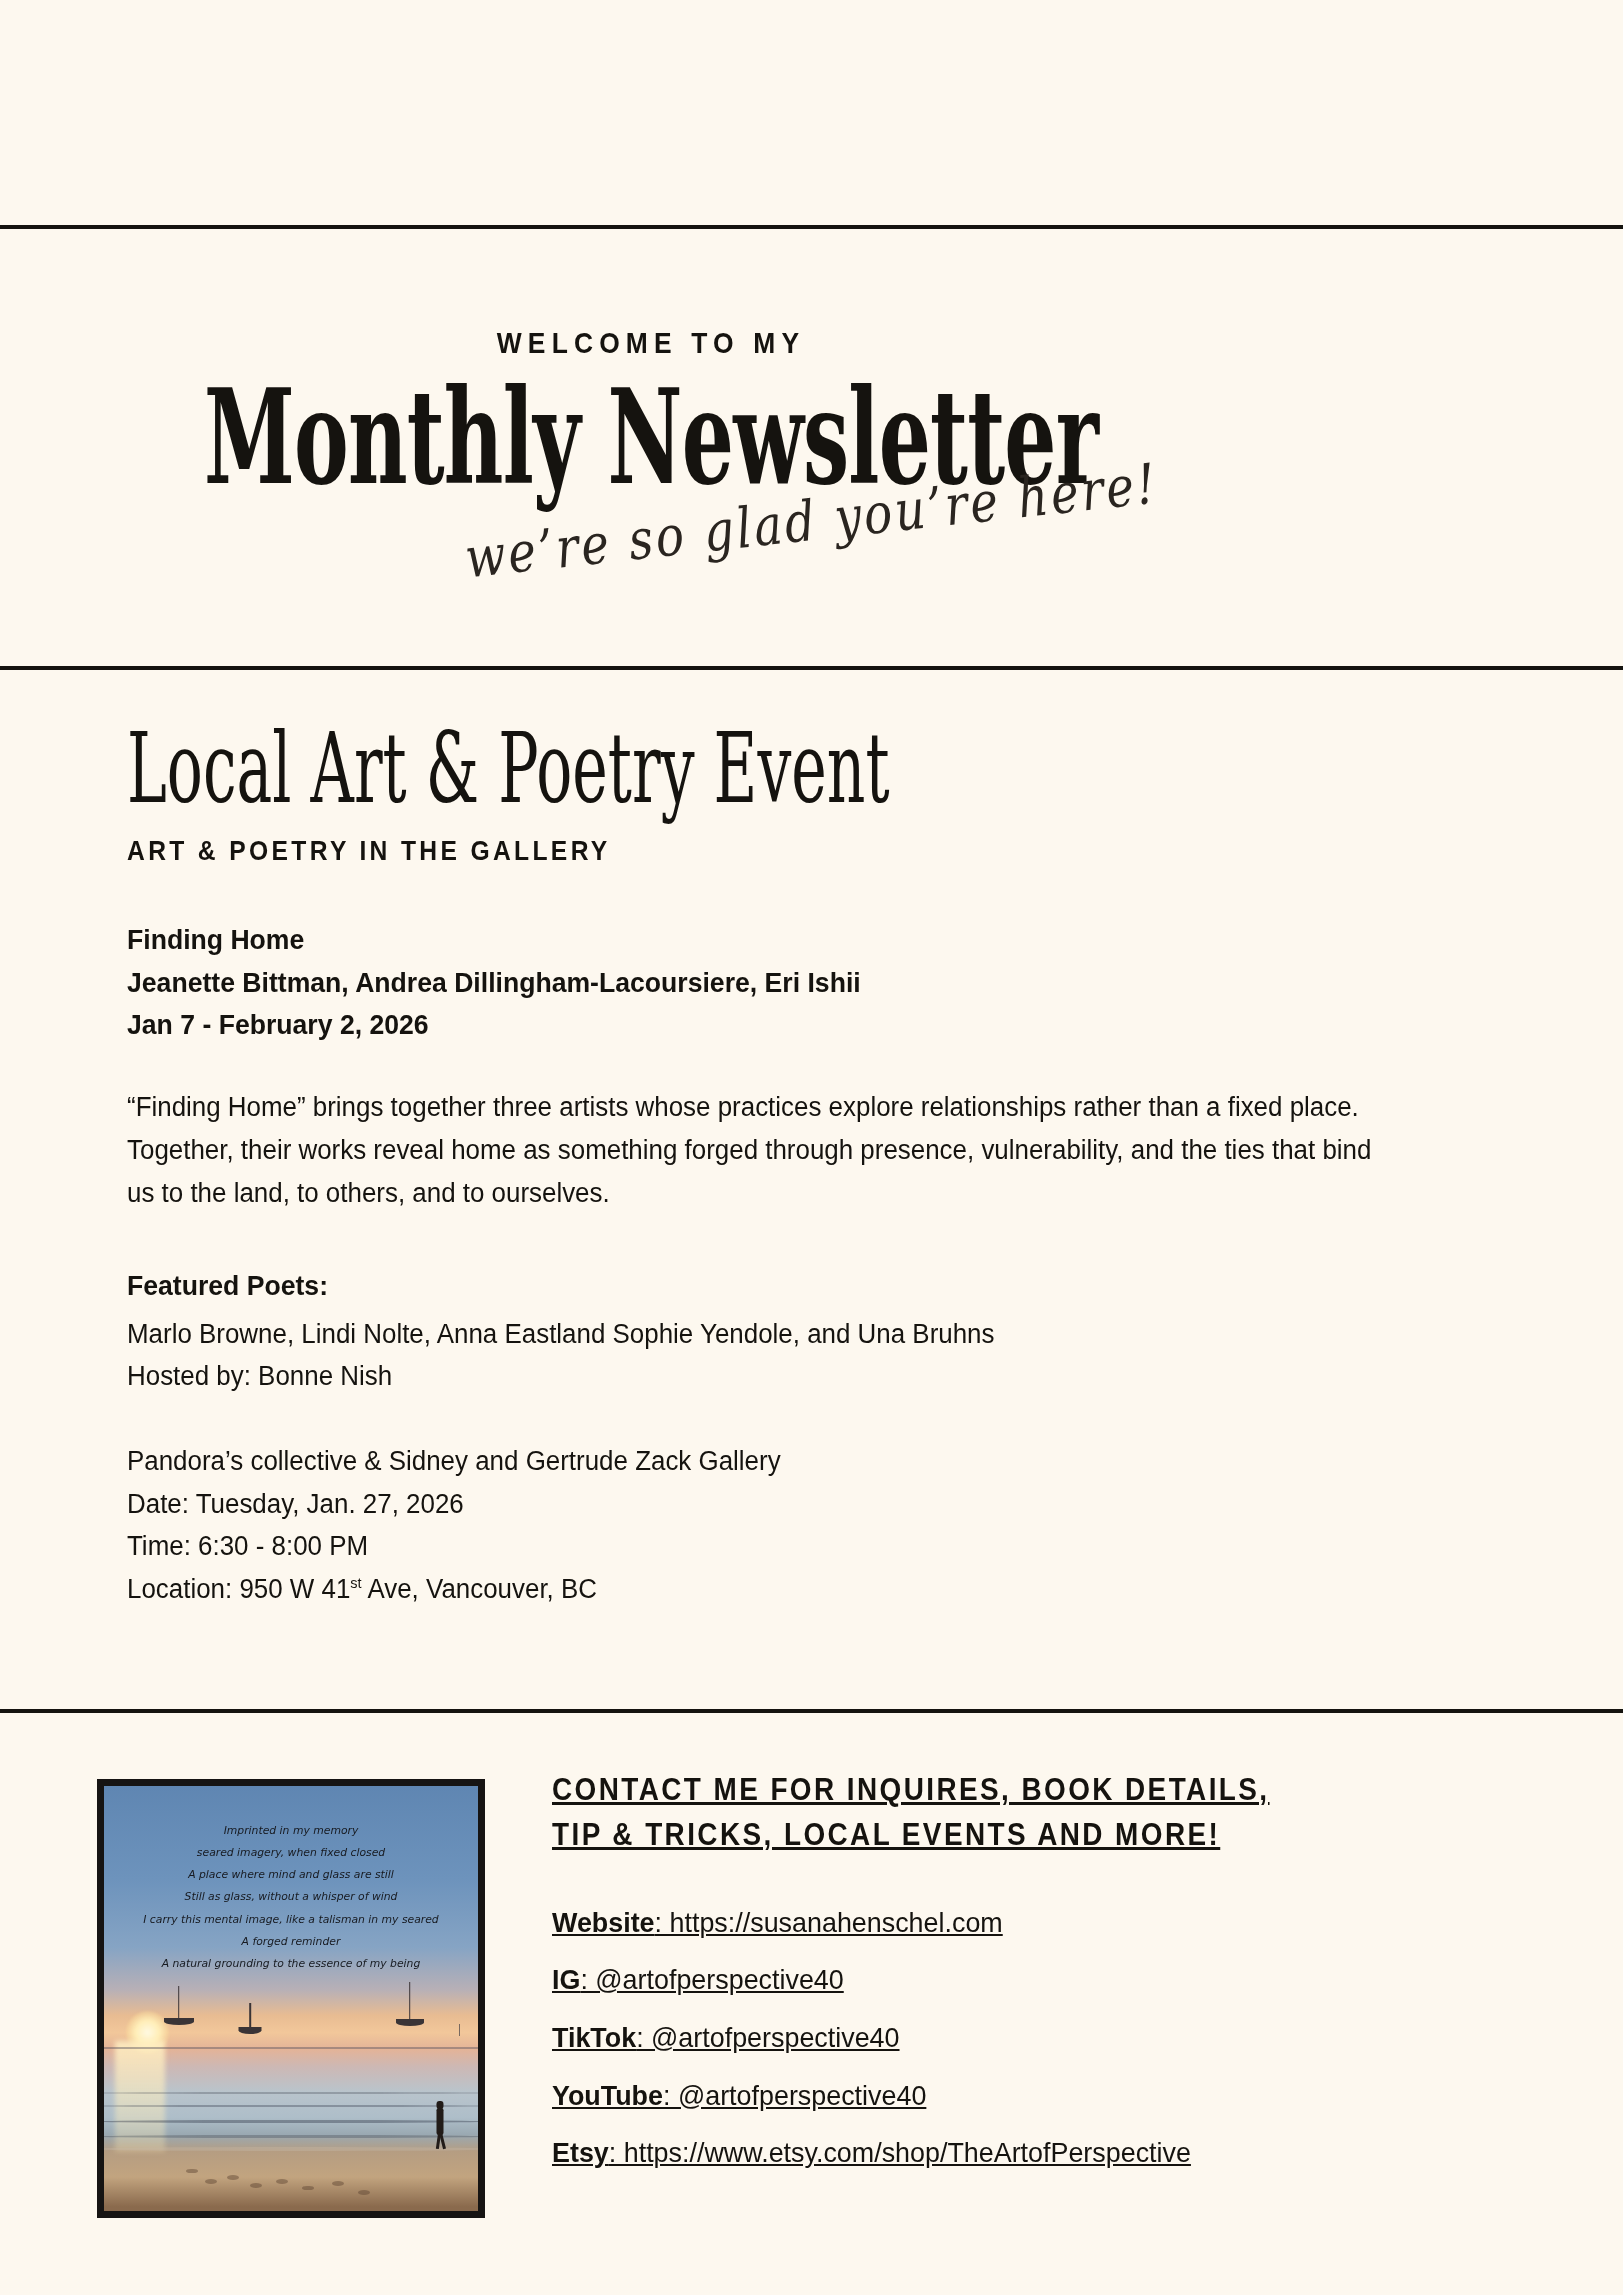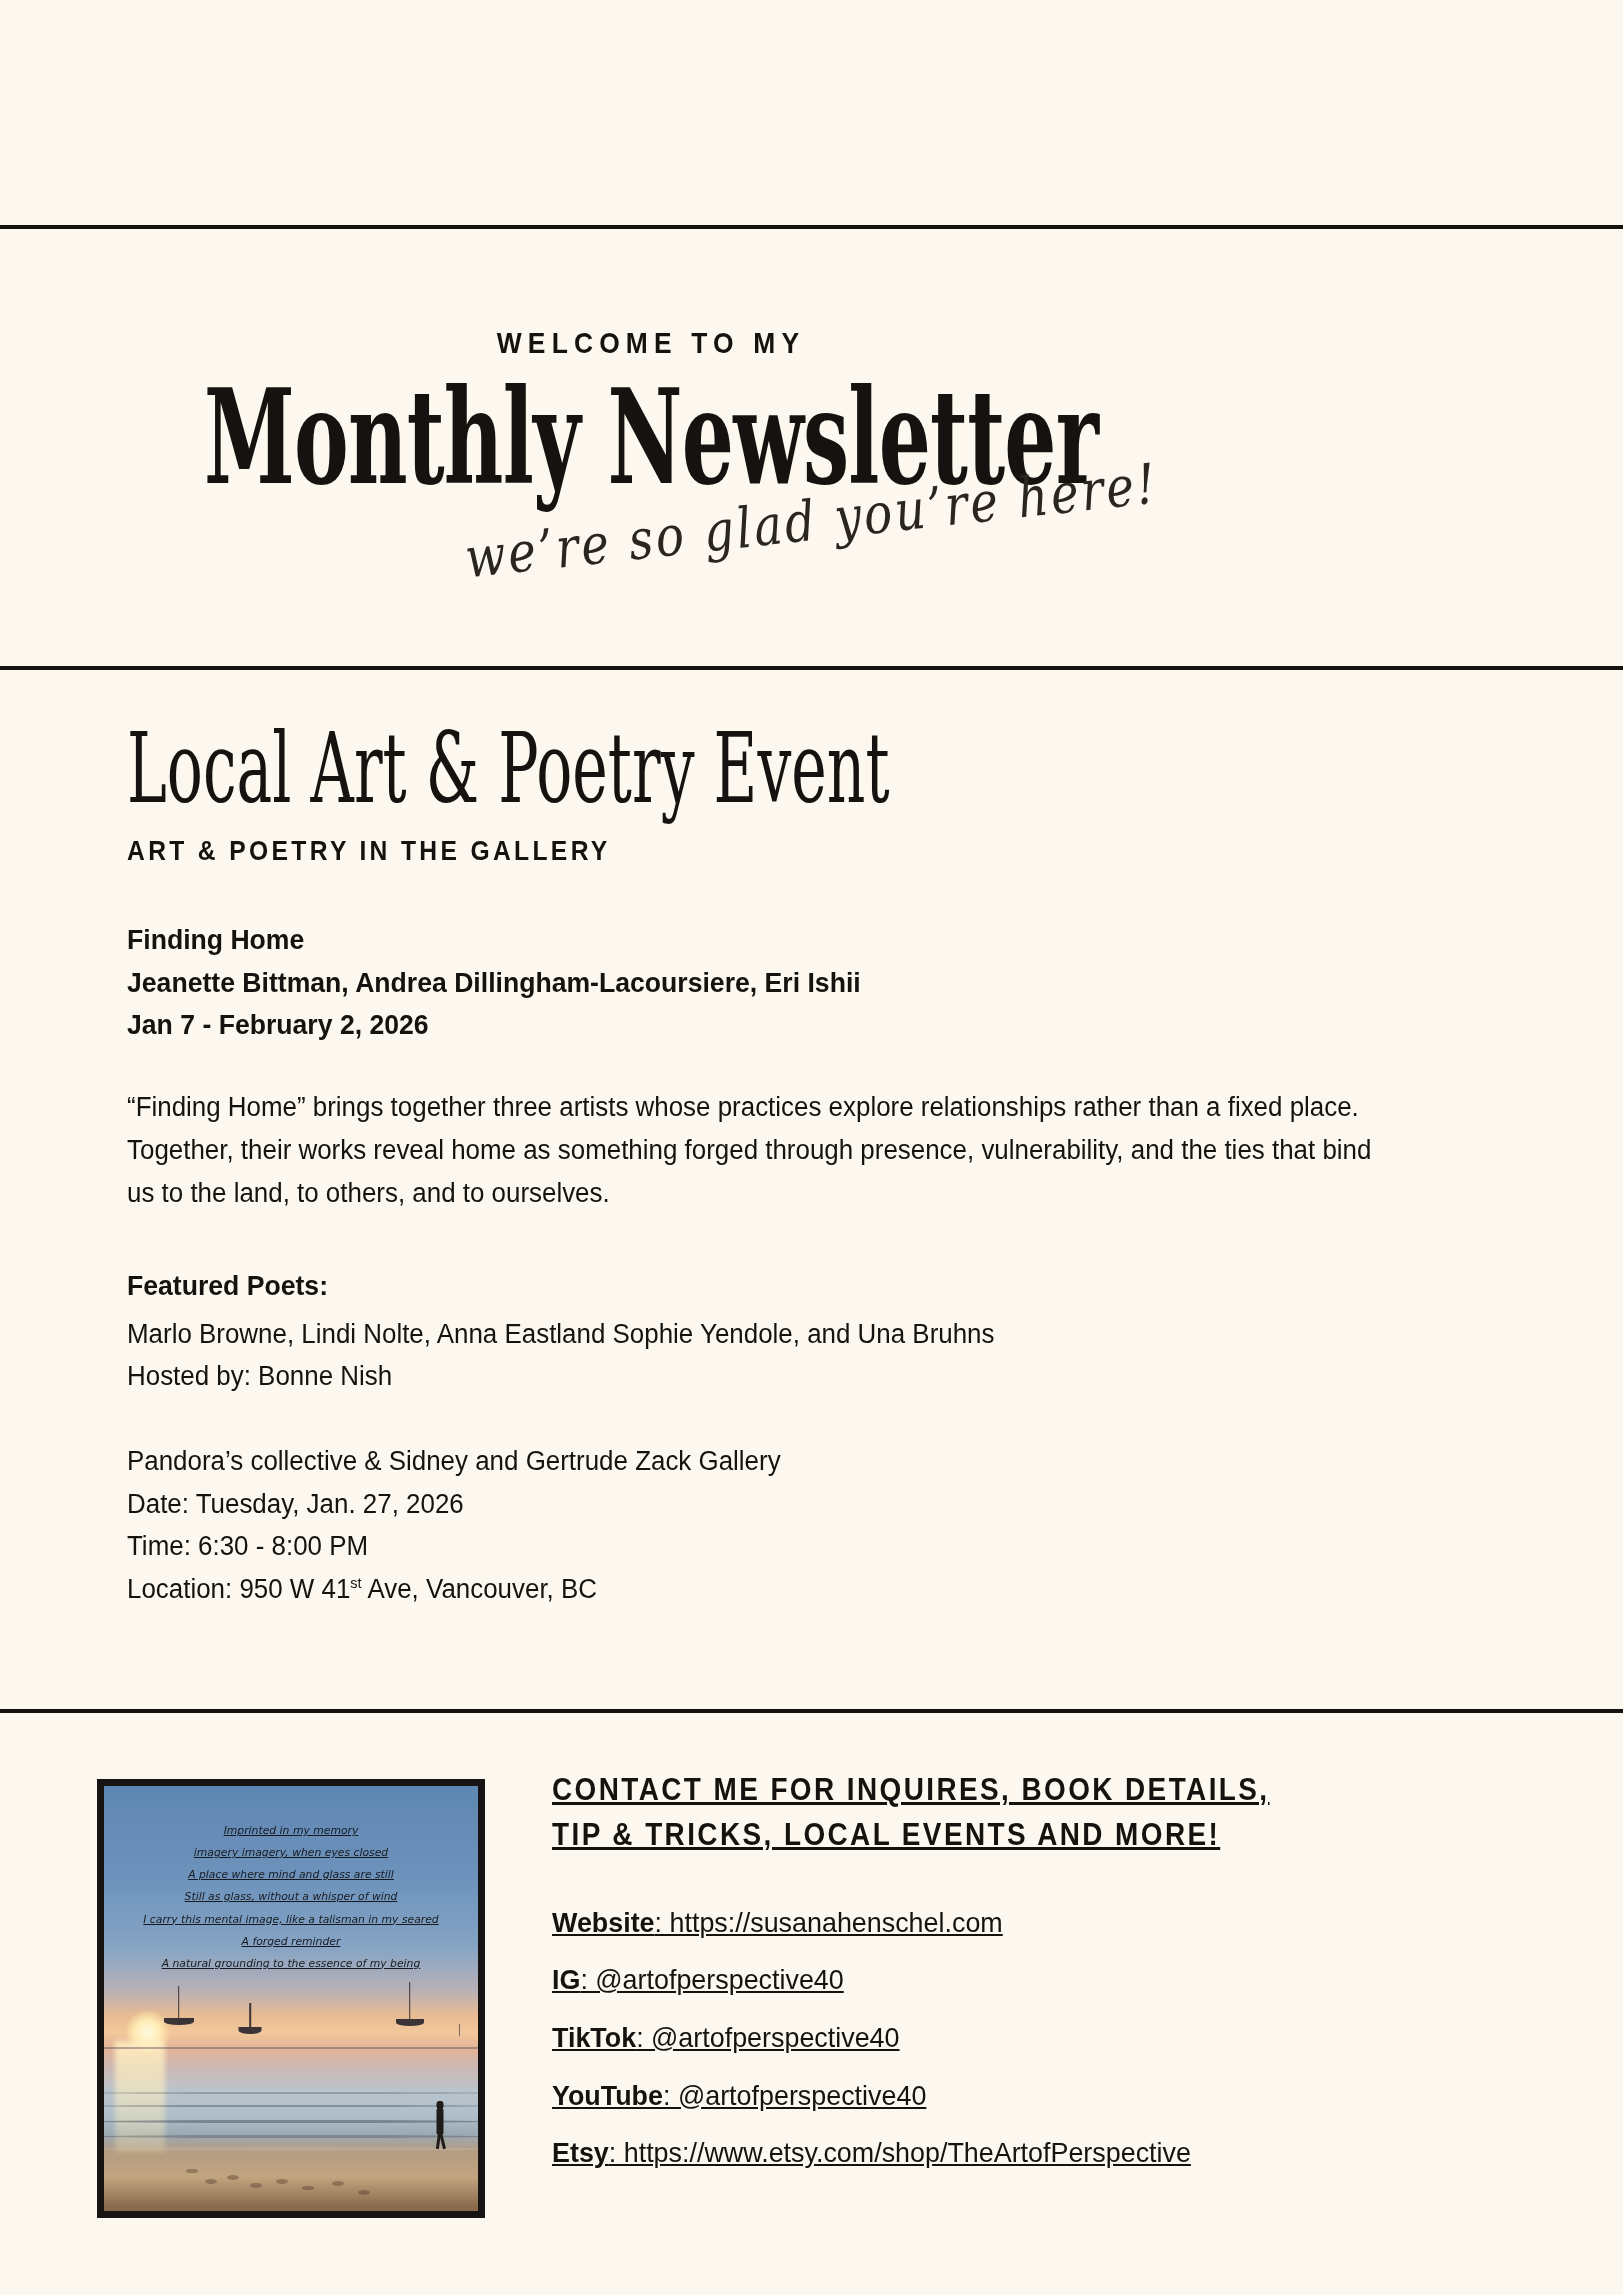--- a/index.html
+++ b/index.html
@@ -349,21 +349,21 @@
     left: 0; right: 0;
     top: 8%;
     text-align: center;
     font-family: "DejaVu Sans", sans-serif;
     font-style: italic;
     font-size: 10.8px;
     line-height: 2.05;
     color: #171a20;
     padding: 0 6.5px;
   }
-  .poem div { white-space: nowrap; text-decoration: underline; }
+  .poem div { white-space: nowrap; }
 
   .contact-body {
     position: absolute;
     left: 552px;
     top: 58px;
     width: 1029px;
     text-decoration: underline;
   }
   .contact-heading {
     font-family: "Liberation Sans Narrow", "Liberation Sans", sans-serif;
@@ -468,21 +468,21 @@
 
         <div class="walker">
           <span class="head"></span>
             <span class="body"></span>
           <span class="leg-a"></span>
             <span class="leg-b"></span>
         </div>
 
         <div class="poem">
           <div>Imprinted in my memory</div>
-          <div>imagery imagery, when eyes closed</div>
+          <div>seared imagery, when fixed closed</div>
           <div>A place where mind and glass are still</div>
           <div>Still as glass, without a whisper of wind</div>
           <div>I carry this mental image, like a talisman in my seared</div>
           <div>A forged reminder</div>
           <div>A natural grounding to the essence of my being</div>
         </div>
       </div>
     </div>
 
     <div class="contact-body">

